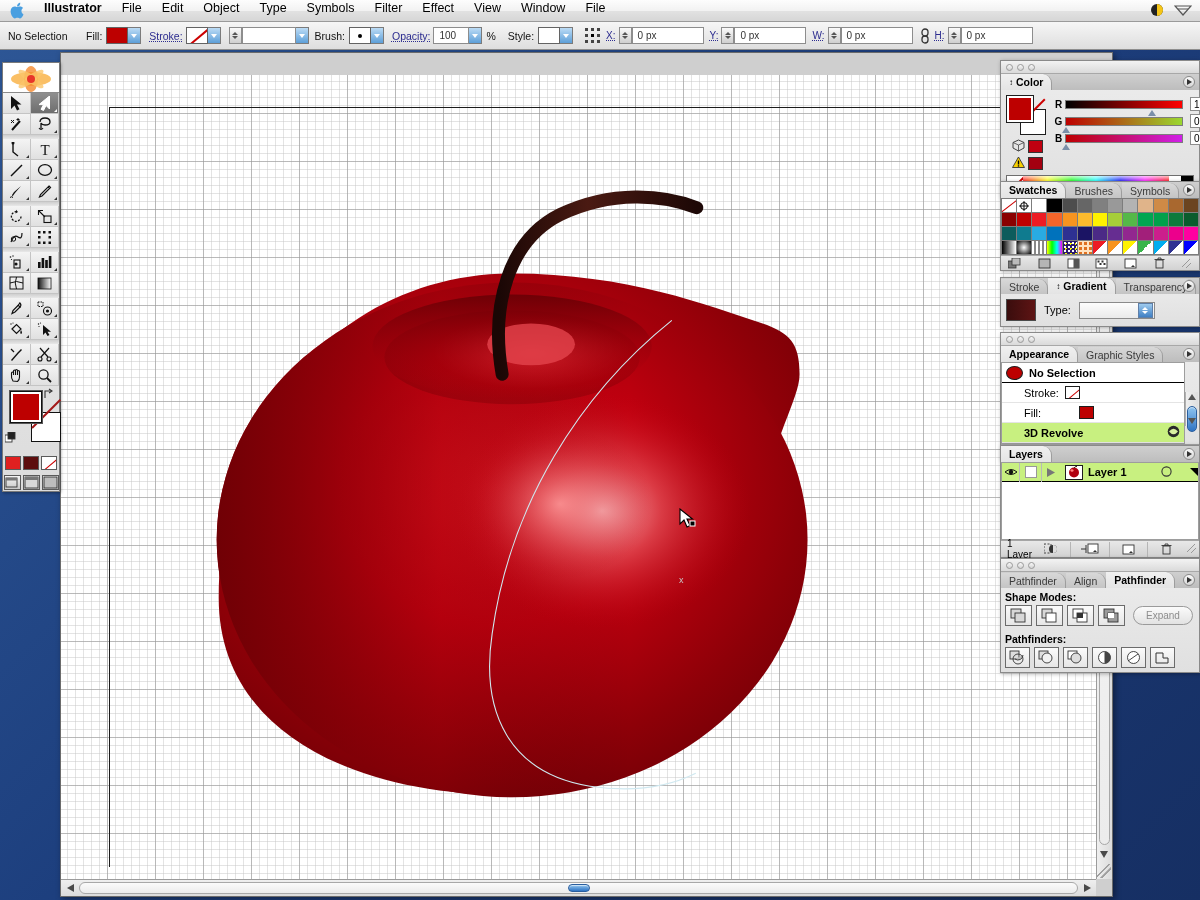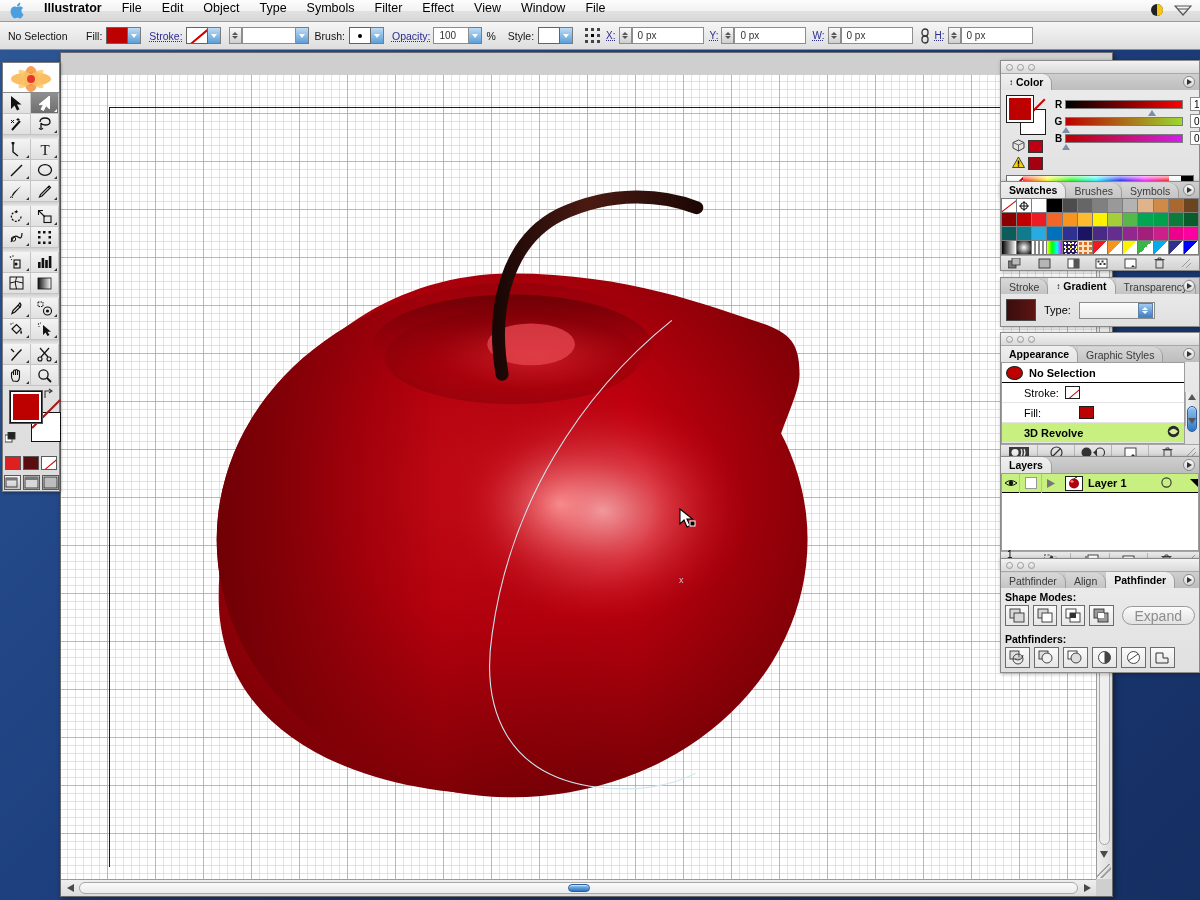--- a/index.html
+++ b/index.html
@@ -171,36 +171,36 @@
   .apprrow{height:20px;display:flex;align-items:center;padding-left:4px;font-size:11px;border-bottom:1px solid #e4e4e4;}
   .apprrow.head{font-weight:bold;border-bottom:1px solid #000;}
   .apprrow.hl{background:#c8f080;font-weight:bold;}
   .apprthumb{width:17px;height:14px;border:1px solid #1d1d1d;margin-right:6px;}
   .mini{width:15px;height:13px;border:1px solid #1d1d1d;margin-left:6px;}
   #appr-scroll{position:absolute;right:1px;top:30px;width:13px;bottom:18px;background:linear-gradient(to right,#efefef,#dfdfdf);border-left:1px solid #b0b0b0;}
   .palfooter{height:16px;display:flex;align-items:center;background:linear-gradient(to bottom,#e8e8e8,#d2d2d2);border-top:1px solid #a5a5a5;}
   .pfbtn{flex:1;height:15px;display:flex;align-items:center;justify-content:center;border-right:1px solid #b5b5b5;}
 
   
-  #pal-layers{top:456px;width:200px;}
+  #pal-layers{top:445px;width:200px;}
   #layerlist{background:#fff;border:1px solid #9d9d9d;height:78px;}
   .layerrow{height:19px;display:flex;align-items:center;background:#c8f080;border-bottom:1px solid #000;font-size:11px;font-weight:bold;}
   .lcell{width:18px;display:flex;align-items:center;justify-content:center;border-right:1px solid #b9b9b9;height:19px;}
   .layerthumb{width:18px;height:15px;border:1px solid #1d1d1d;background:#fff;margin:0 5px;display:flex;align-items:center;justify-content:center;}
   #layerfooter{height:17px;display:flex;align-items:center;font-size:10px;background:linear-gradient(to bottom,#e8e8e8,#d2d2d2);border-top:1px solid #a5a5a5;}
 
   
   #pal-pathfinder{top:558px;width:200px;}
   .pf-label{font-size:10.5px;font-weight:bold;margin:3px 0 2px 4px;}
   .pf-row{display:flex;gap:4px;padding:0 4px 4px 4px;align-items:center;}
   .pfbox{width:27px;height:21px;border:1px solid #6b6b6b;background:linear-gradient(to bottom,#fbfbfb,#e6e6e6);
     display:flex;align-items:center;justify-content:center;}
   .pfbox.sm{width:25px;}
   #expandbtn{margin-left:4px;height:19px;padding:0 12px;border:1px solid #9a9a9a;border-radius:10px;
-    background:linear-gradient(to bottom,#fbfbfb,#e2e2e2);font-size:14px;color:#8d8d8d;display:flex;align-items:center;}
+    background:linear-gradient(to bottom,#fbfbfb,#e2e2e2);font-size:10px;color:#8d8d8d;display:flex;align-items:center;}
 
   #cursor{position:absolute;left:617px;top:433px;z-index:30;pointer-events:none;}
   #anchorx{position:absolute;left:618px;top:500px;font-size:9px;color:#c8c8c8;z-index:28;}
 </style>
 </head>
 <body>
 
 <div id="menubar">
   <div id="apple-logo">
     <svg width="15" height="17" viewBox="0 0 15 17">

